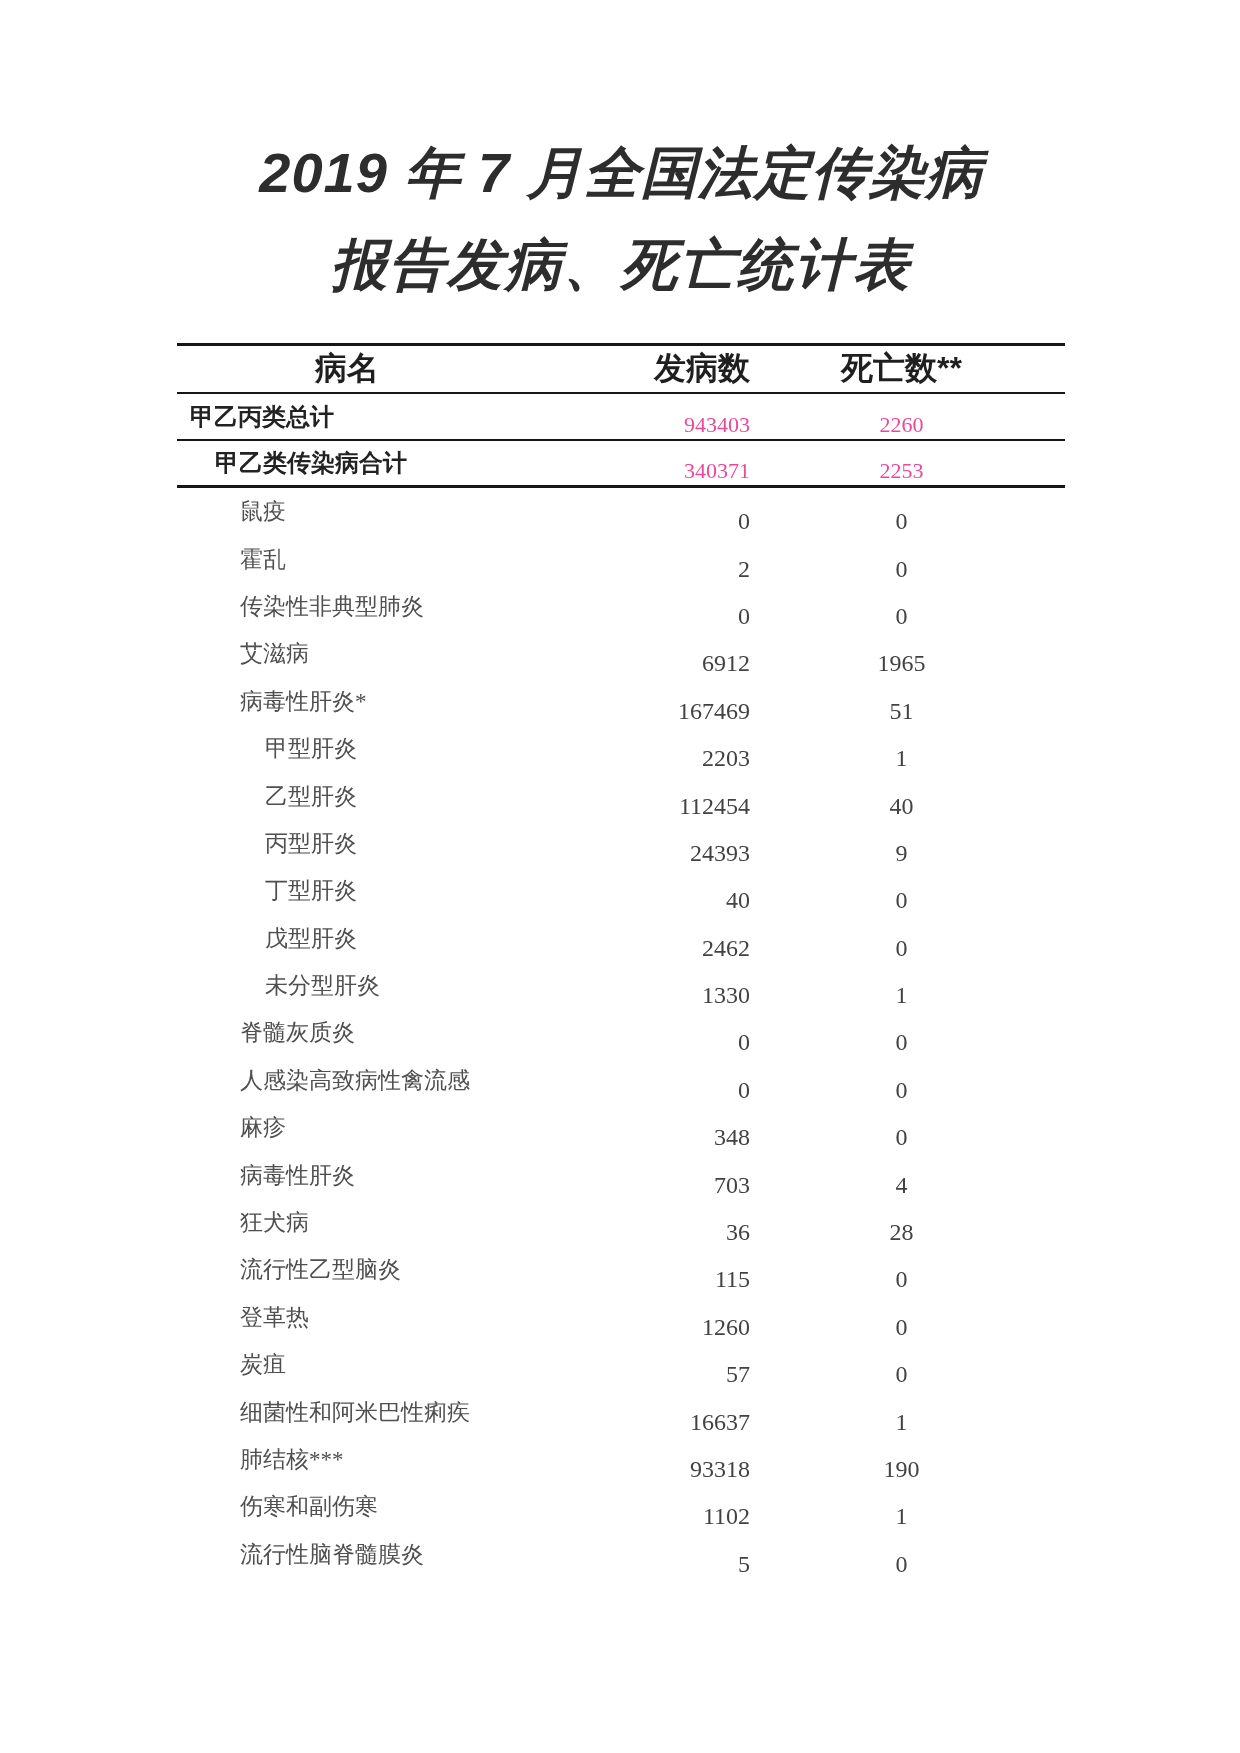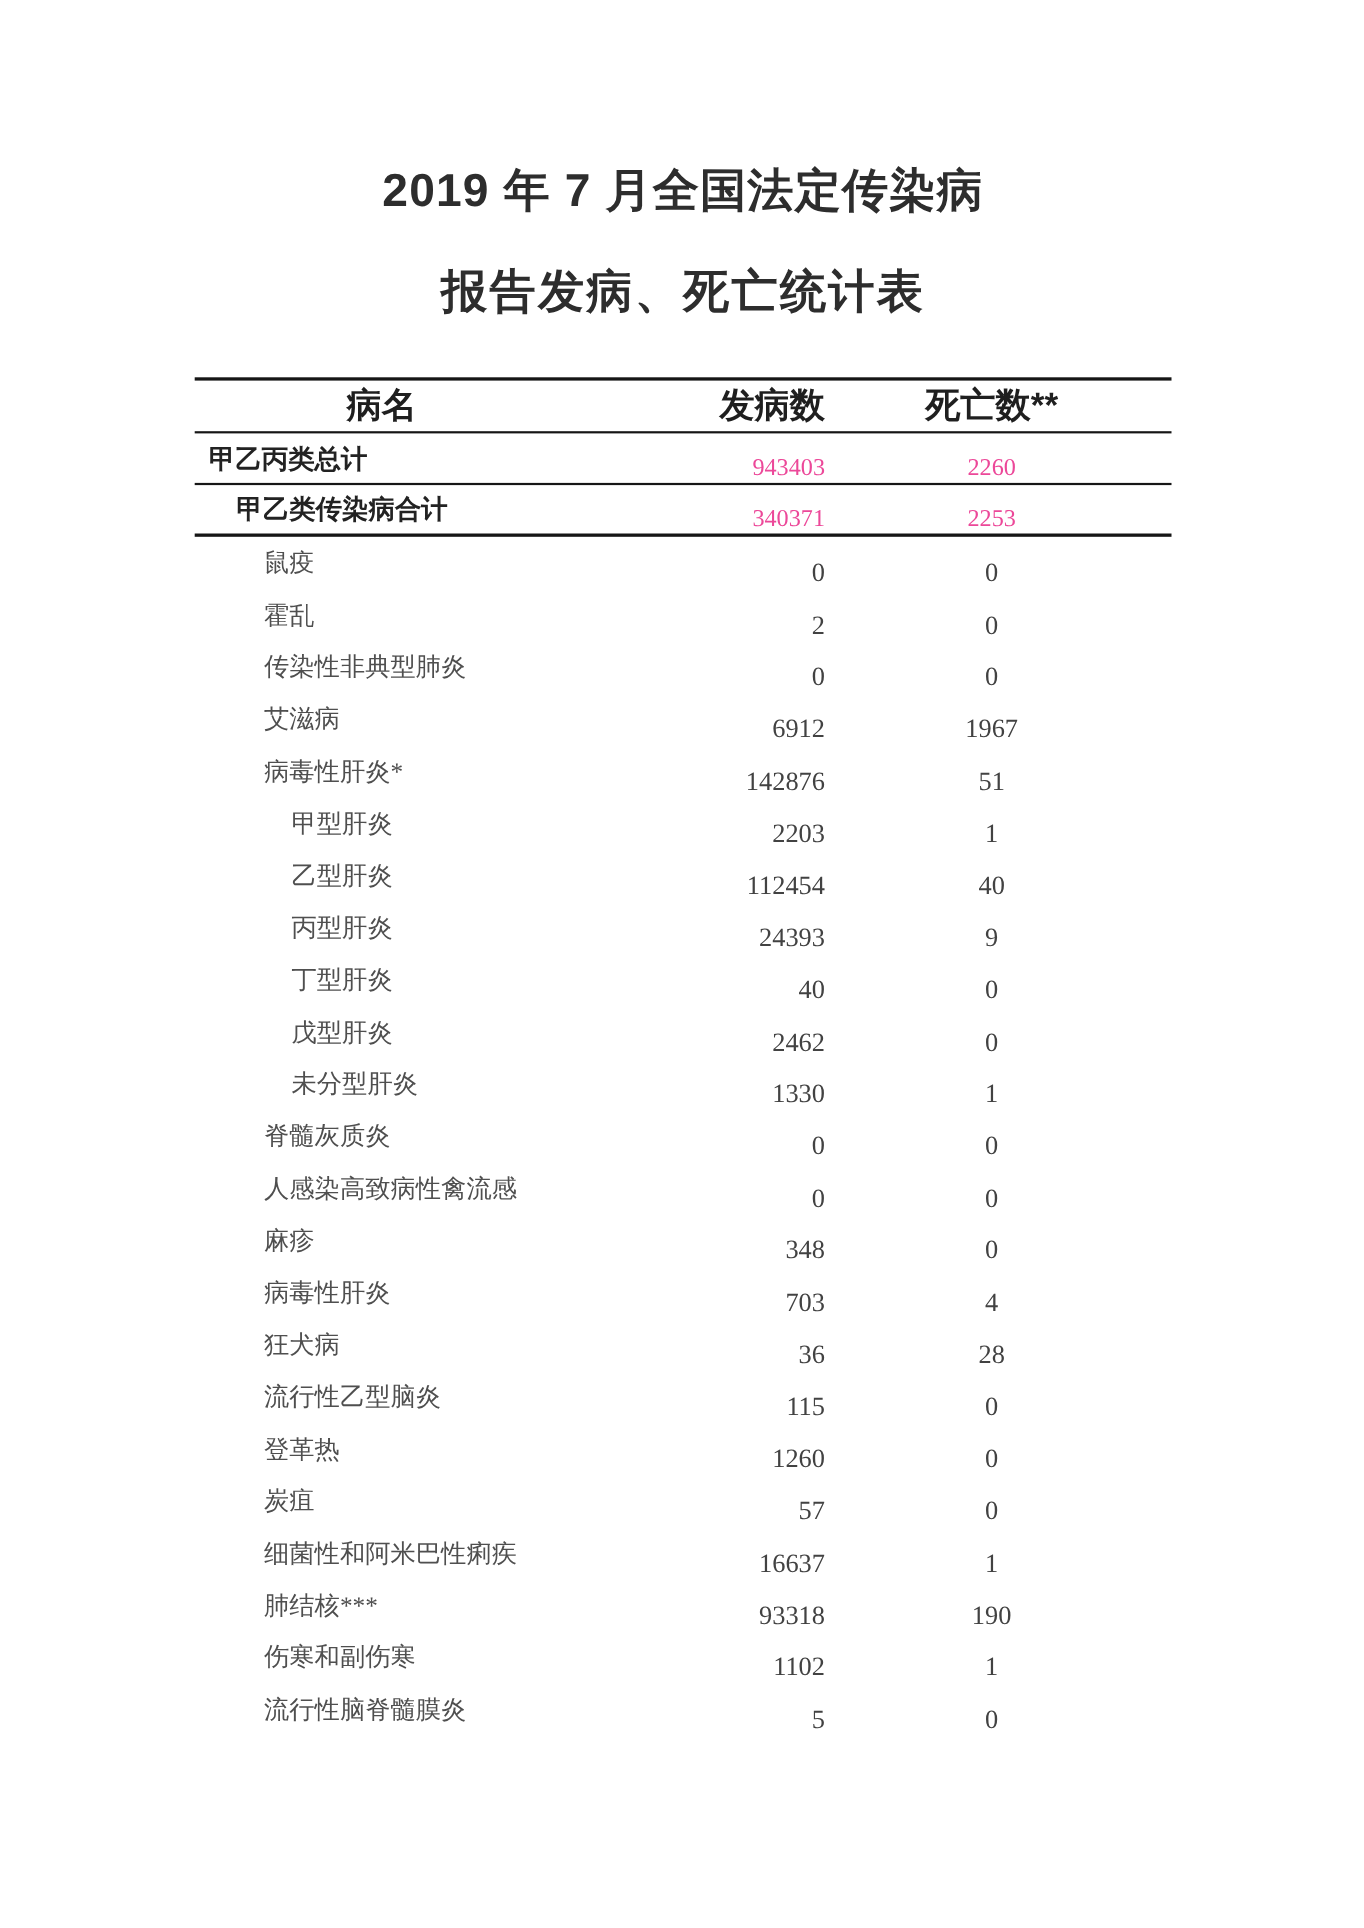--- a/index.html
+++ b/index.html
@@ -16,21 +16,21 @@
   .titles {
     position:absolute;
     left:177px;
     top:150px;
     width:888px;
     text-align:center;
     font-family:"Liberation Sans", sans-serif;
     font-weight:bold;
     color:#2d2d2d;
   }
-  .title-line { font-size:42px; line-height:46px; letter-spacing:1px; white-space:nowrap; }
+  .title-line { font-size:56px; line-height:46px; letter-spacing:1px; white-space:nowrap;font-style:italic; }
   .title-line + .title-line { margin-top:46px; letter-spacing:2px; }
 
   
   .table {
     position:absolute;
     left:177px;
     top:343px;
     width:888px;
   }
   .rule { background:#161616; }
@@ -141,26 +141,26 @@
 
   <div class="row body-row">
     <div class="c1 indent-2">传染性非典型肺炎</div>
     <div class="c2 num">0</div>
     <div class="c3 num">0</div>
   </div>
 
   <div class="row body-row">
     <div class="c1 indent-2">艾滋病</div>
     <div class="c2 num">6912</div>
-    <div class="c3 num">1967</div>
+    <div class="c3 num">1965</div>
   </div>
 
   <div class="row body-row">
     <div class="c1 indent-2">病毒性肝炎*</div>
-    <div class="c2 num">142876</div>
+    <div class="c2 num">167469</div>
     <div class="c3 num">51</div>
   </div>
 
   <div class="row body-row">
     <div class="c1 indent-3">甲型肝炎</div>
     <div class="c2 num">2203</div>
     <div class="c3 num">1</div>
   </div>
 
   <div class="row body-row">

